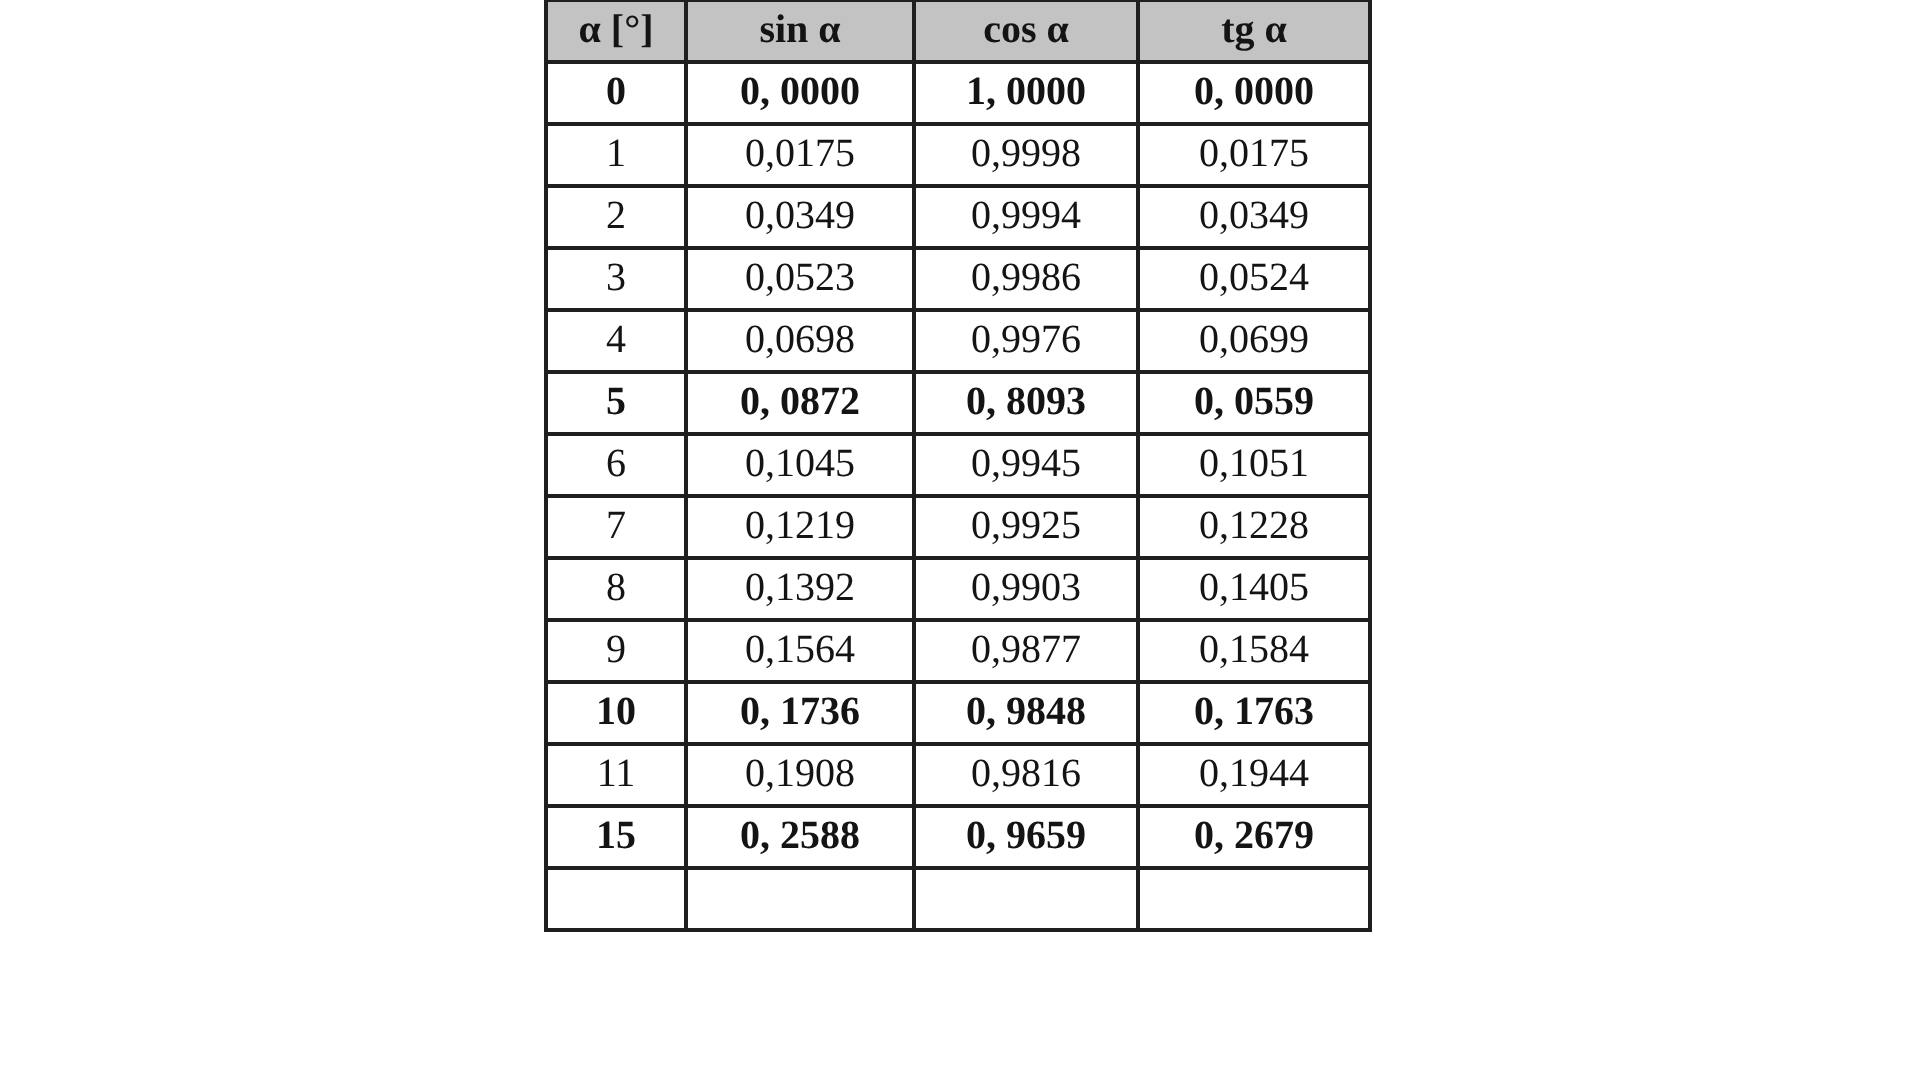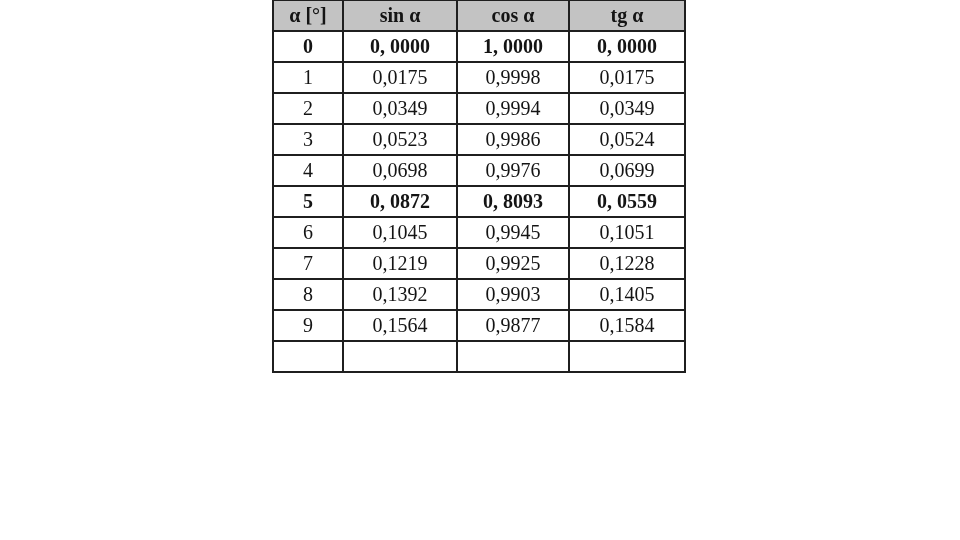--- a/index.html
+++ b/index.html
@@ -125,20 +125,38 @@
           <td>0,1392</td>
           <td>0,9903</td>
           <td>0,1405</td>
         </tr>
         <tr>
           <td>9</td>
           <td>0,1564</td>
           <td>0,9877</td>
           <td>0,1584</td>
         </tr>
+        <tr class="bold">
+          <td>10</td>
+          <td>0, 1736</td>
+          <td>0, 9848</td>
+          <td>0, 1763</td>
+        </tr>
+        <tr>
+          <td>11</td>
+          <td>0,1908</td>
+          <td>0,9816</td>
+          <td>0,1944</td>
+        </tr>
+        <tr class="bold">
+          <td>15</td>
+          <td>0, 2588</td>
+          <td>0, 9659</td>
+          <td>0, 2679</td>
+        </tr>
         <tr>
           <td></td>
           <td></td>
           <td></td>
           <td></td>
         </tr>
       </tbody>
   </table>
 </div>
 

